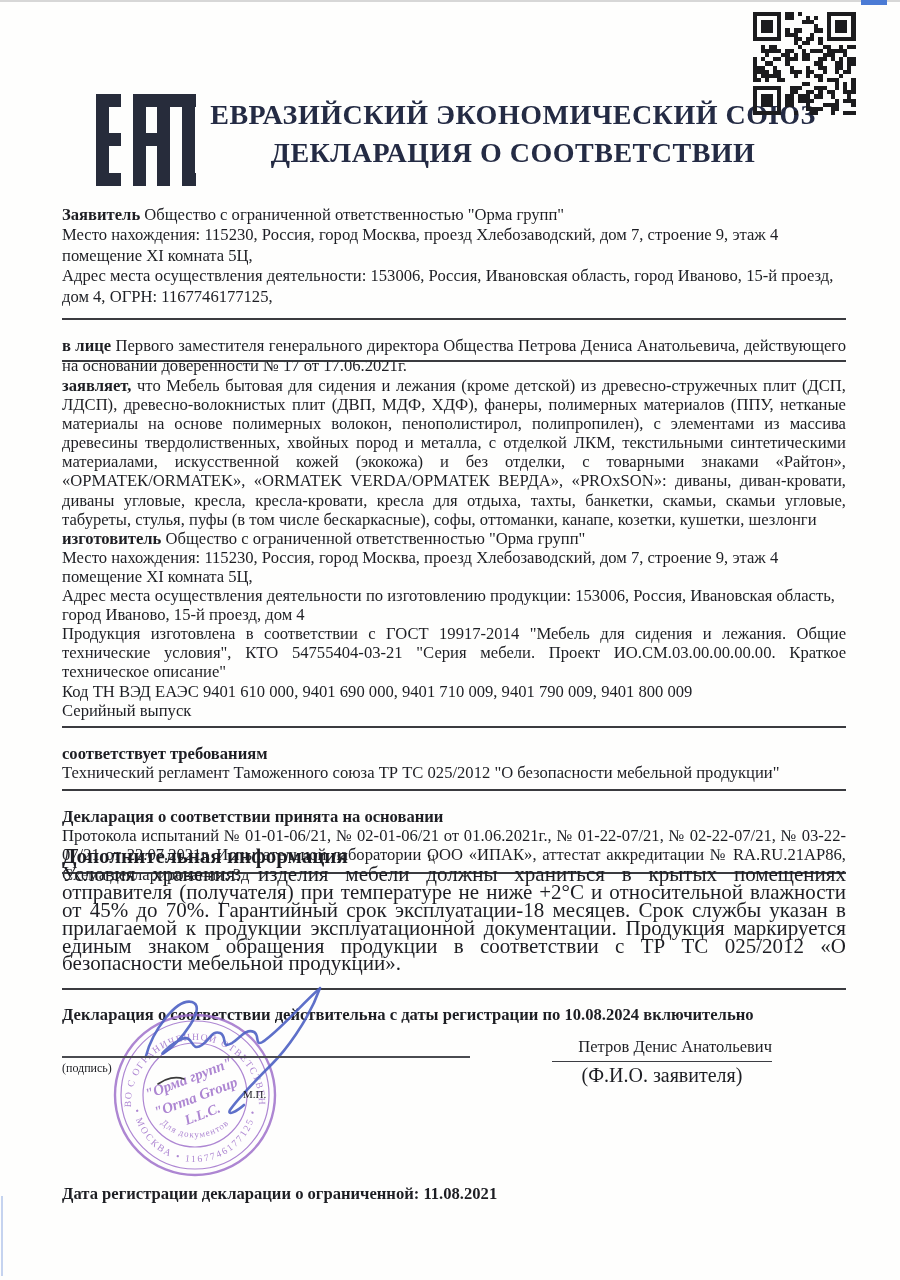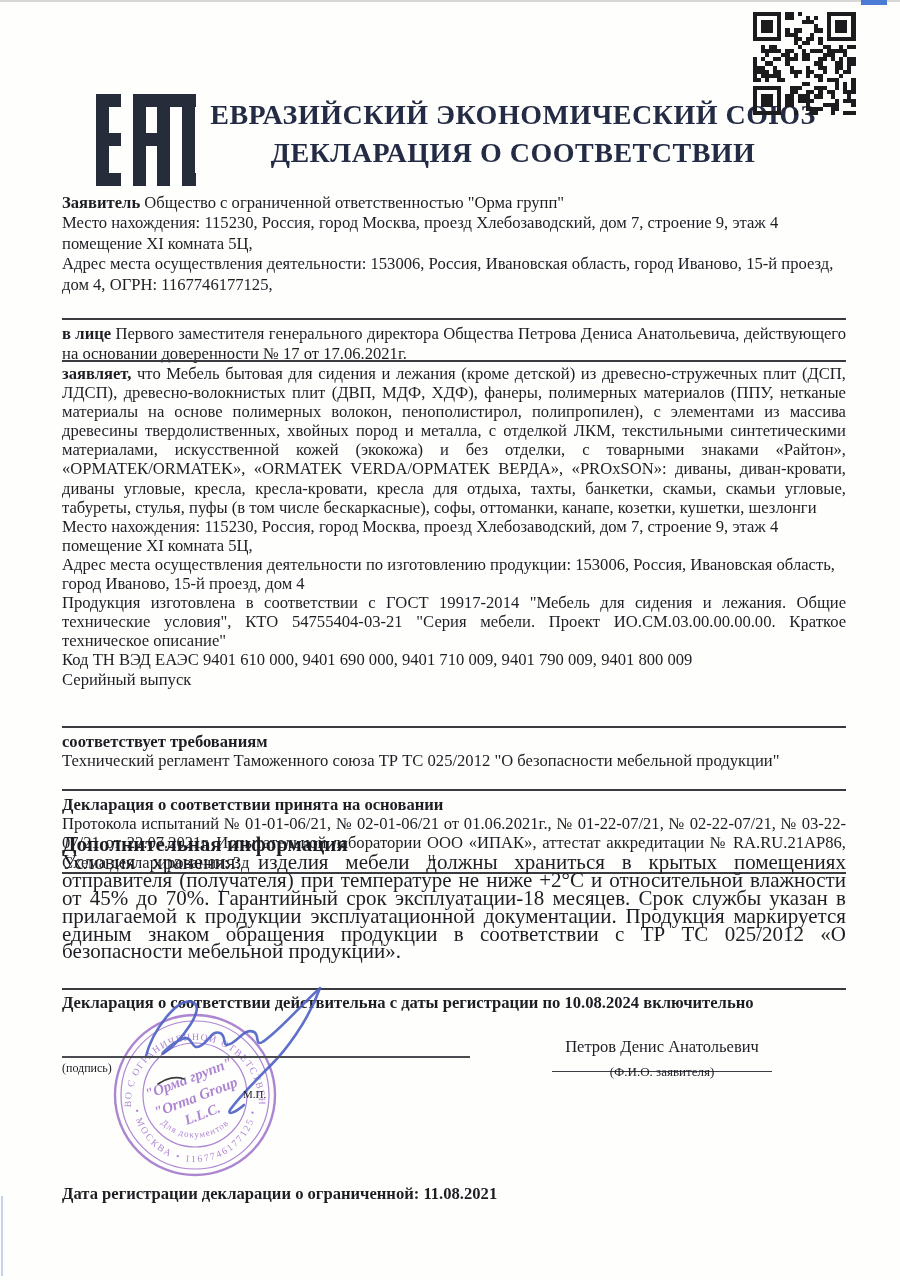--- a/index.html
+++ b/index.html
@@ -12,38 +12,38 @@
   .page::before{content:"";position:absolute;left:0;top:0;width:100%;height:2px;background:#d7d7d7;}
   
   .eac-logo{position:absolute;left:96px;top:94px;width:100px;height:92px;}
   .title-wrap{position:absolute;left:185px;top:96px;width:656px;text-align:center;
     font-weight:bold;font-size:28px;line-height:38px;color:#242b44;letter-spacing:.5px;}
   .qr{position:absolute;left:750px;top:12px;width:108px;height:103px;}
   .corner-bar{position:absolute;left:861px;top:0;width:26px;height:5px;background:#4b7bd5;}
   
   .rule{position:absolute;left:62px;width:784px;height:2px;background:#3a3b3f;}
   
-  .sec{position:absolute;left:62px;width:784px;font-size:16.6px;}
+  .sec{position:absolute;left:62px;width:784px;font-size:16.6px;margin-top:12px;}
   .jst{text-align:justify;}
   b,.b{font-weight:bold;}
   .s-applicant{top:193px;line-height:20.4px;}
   .s-inface{top:324px;line-height:19.5px;}
   .s-declares{top:364px;line-height:19.1px;}
   .s-comply{top:732px;line-height:19.3px;}
   .s-basis{top:795px;line-height:19.2px;}
   .s-addinfo{top:836px;line-height:17.9px;font-size:21px;}
   .s-valid{top:993px;font-weight:bold;line-height:19px;}
   .artifact-glyph{position:absolute;left:428px;top:849px;font-size:13px;color:#333;}
   
   .sign-line{position:absolute;left:62px;top:1056px;width:408px;height:1.6px;background:#4a4b50;}
   .sign-caption{position:absolute;left:62px;top:1061px;width:408px;text-align:left;font-size:12px;}
   .mp{position:absolute;left:243px;top:1088px;font-size:11px;}
-  .fio-name{position:absolute;left:552px;top:1037px;width:220px;text-align:center;
-    font-size:16.5px;border-bottom:1.4px solid #3c3d42;padding-bottom:14px;}
-  .fio-caption{position:absolute;left:552px;top:1064px;width:220px;text-align:center;font-size:13px;}
+  .fio-name{position:absolute;left:552px;top:1037px;width:220px;text-align:right;
+    font-size:16.5px;border-bottom:1.4px solid #3c3d42;padding-bottom:4px;}
+  .fio-caption{position:absolute;left:552px;top:1064px;width:220px;text-align:center;font-size:20px;}
   .stamp{position:absolute;left:108px;top:1008px;width:174px;height:174px;opacity:.82;}
   .scribble{position:absolute;left:118px;top:980px;width:250px;height:155px;}
   
   .f-reg{position:absolute;left:62px;top:1146px;width:784px;font-size:16.6px;font-weight:bold;}
   .f-date{position:absolute;left:62px;top:1184px;width:784px;font-size:16.6px;font-weight:bold;}
   .edge-blue{position:absolute;left:1px;top:1196px;width:2px;height:80px;background:#9fb6e6;opacity:.6;}
 </style>
 </head>
 <body>
 
@@ -97,20 +97,21 @@
   <div class="rule" style="top:318px"></div>
 
   <div class="sec s-inface jst">
     <b>в лице</b><span> Первого заместителя генерального директора Общества Петрова Дениса Анатольевича, действующего на основании доверенности № 17 от 17.06.2021г.</span>
   </div>
 
   <div class="rule" style="top:360px"></div>
 
   <div class="sec s-declares">
     <div class="jst"><b>заявляет,</b><span> что Мебель бытовая для сидения и лежания (кроме детской) из древесно-стружечных плит (ДСП, ЛДСП), древесно-волокнистых плит (ДВП, МДФ, ХДФ), фанеры, полимерных материалов (ППУ, нетканые материалы на основе полимерных волокон, пенополистирол, полипропилен), с элементами из массива древесины твердолиственных, хвойных пород и металла, с отделкой ЛКМ, текстильными синтетическими материалами, искусственной кожей (экокожа) и без отделки, с товарными знаками «Райтон», «ОРМАТЕК/ORMATEK», «ORMATEK VERDA/ОРМАТЕК ВЕРДА», «PROxSON»: диваны, диван-кровати, диваны угловые, кресла, кресла-кровати, кресла для отдыха, тахты, банкетки, скамьи, скамьи угловые, табуреты, стулья, пуфы (в том числе бескаркасные), софы, оттоманки, канапе, козетки, кушетки, шезлонги</span></div>
+    <div><b>изготовитель</b><span> Общество с ограниченной ответственностью "Орма групп"</span></div>
     <div>Место нахождения: 115230, Россия, город Москва, проезд Хлебозаводский, дом 7, строение 9, этаж 4 помещение XI комната 5Ц,</div>
     <div>Адрес места осуществления деятельности по изготовлению продукции: 153006, Россия, Ивановская область, город Иваново, 15-й проезд, дом 4</div>
     <div class="jst">Продукция изготовлена в соответствии с ГОСТ 19917-2014 "Мебель для сидения и лежания. Общие технические условия", КТО 54755404-03-21 "Серия мебели. Проект ИО.СМ.03.00.00.00.00. Краткое техническое описание"</div>
     <div>Код ТН ВЭД ЕАЭС  9401 610 000, 9401 690 000, 9401 710 009, 9401 790 009, 9401 800 009</div>
     <div>Серийный выпуск</div>
   </div>
 
   <div class="rule" style="top:726px"></div>
 
   <div class="sec s-comply">

